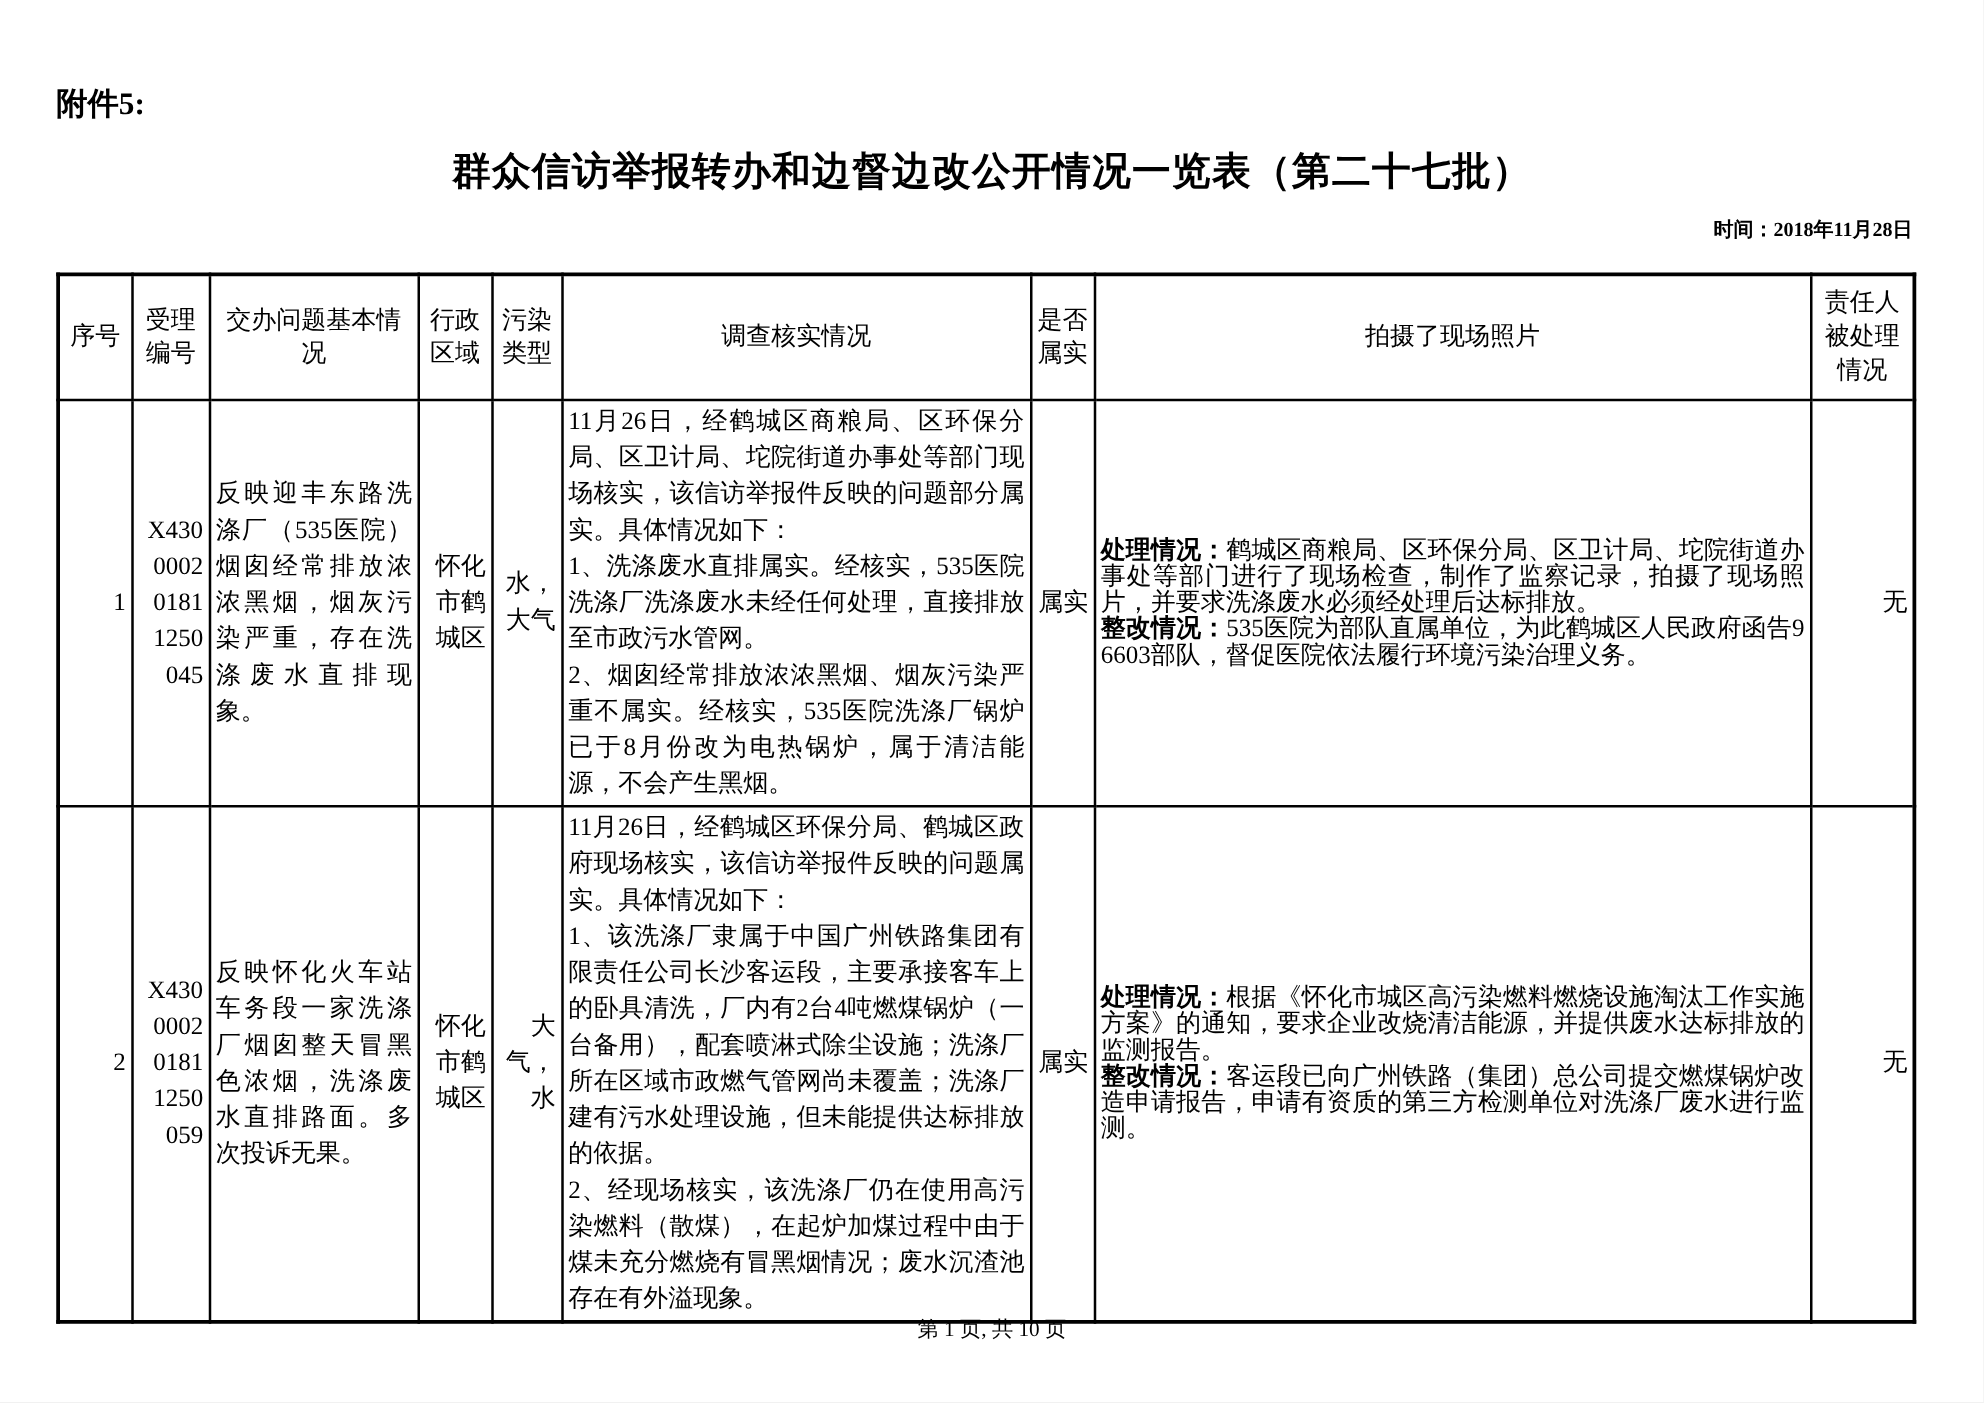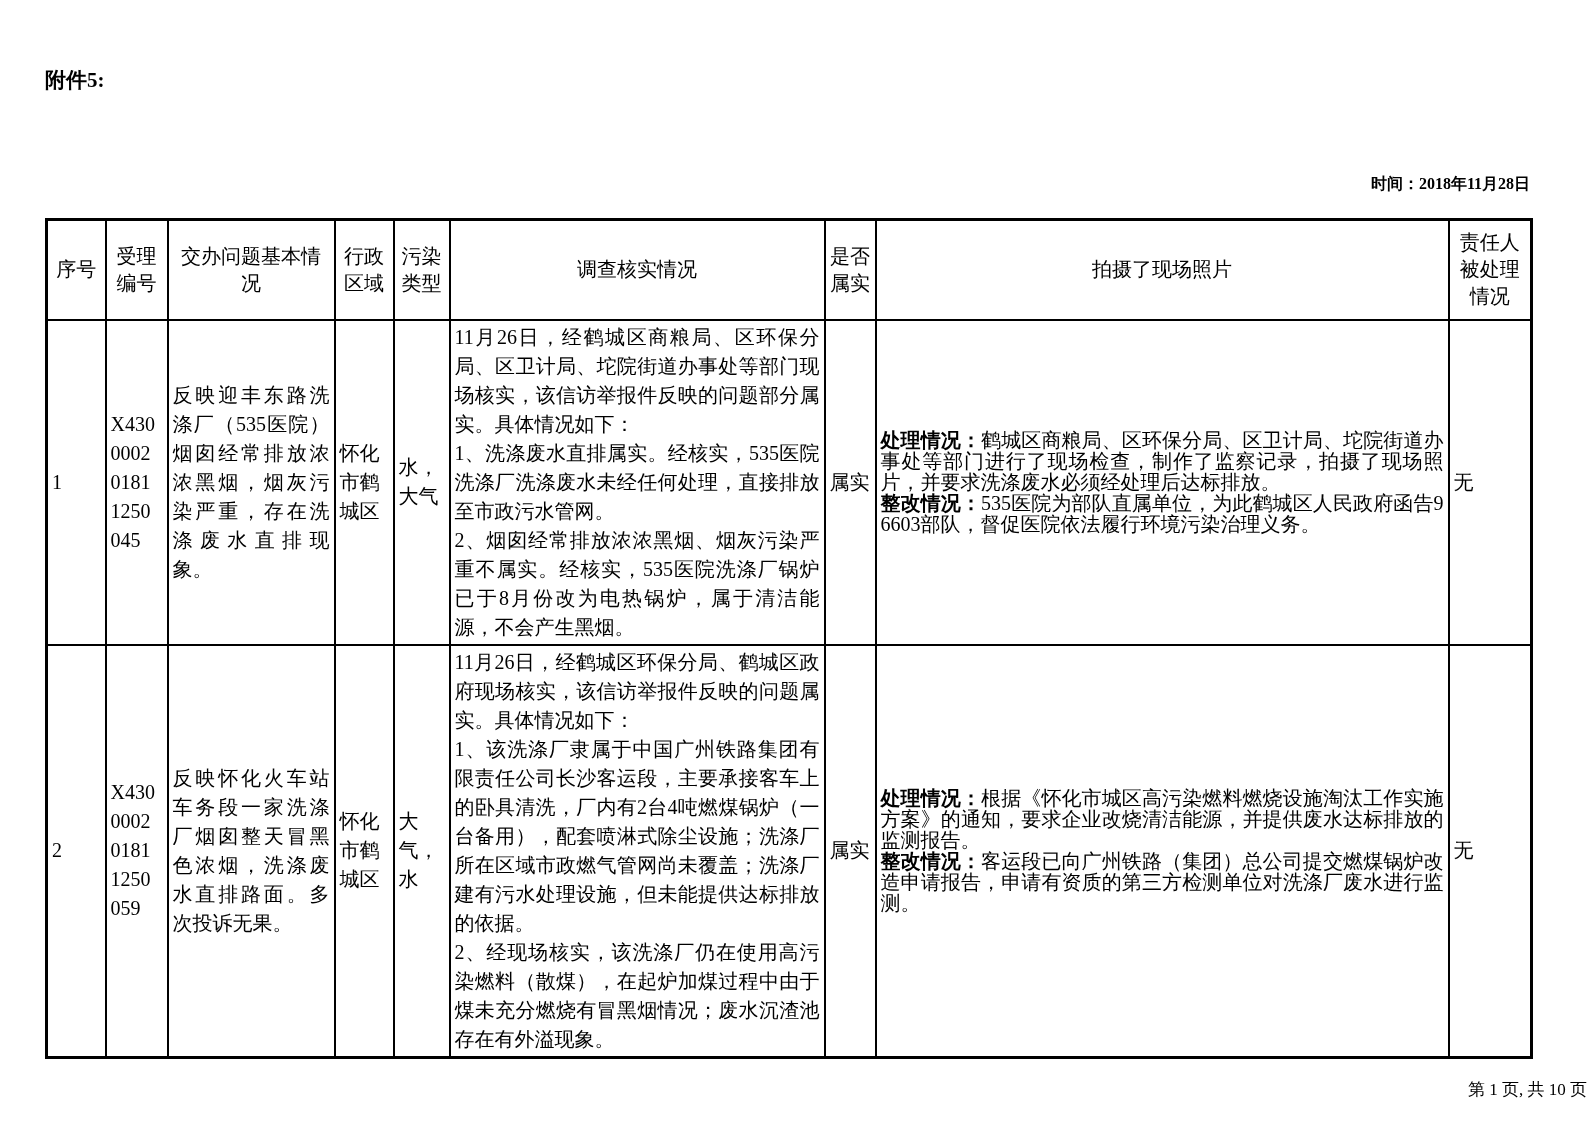--- a/index.html
+++ b/index.html
@@ -6,21 +6,21 @@
   .page {
     position:relative;
     width:1587px; height:1122px;
     background:#ffffff;
     font-family:"Liberation Serif", serif;
     color:#000;
     overflow:hidden;
   }
   .attachment {
     position:absolute; left:45px; top:66px;
-    font-size:21px; font-weight:bold;
+    font-size:25px; font-weight:bold;
   }
   .title {
     position:absolute; left:0; right:0; top:116px;
     text-align:center;
     font-size:31px; font-weight:900;
     letter-spacing:1px;
   }
   .dateline {
     position:absolute; right:57px; top:174px;
     font-size:16px; font-weight:bold;
@@ -37,21 +37,21 @@
     vertical-align:middle;
     font-size:20px;
     font-weight:normal;
     padding:2px 4px;
     overflow:hidden;
   }
   .report th { text-align:center; line-height:27px; }
   .report td { line-height:29px;margin-top:44px; }
   .th-tight { padding:2px 1px; }
   .hdr-narrow { display:inline-block; max-width:62px; }
-  .c-center { text-align:left; }
+  .c-center { text-align:right; }
   .c-pre { white-space:pre-line; }
   .c-text {
     text-align:justify;
     word-break:break-all;
     white-space:pre-line;
     padding:2px 8px;
   }
   .c-problem { padding:2px 9px;font-family:Liberation Serif, serif; }
   .c-handle { padding:2px 10px; }
   .c-handle p {
@@ -59,32 +59,32 @@
     text-align:justify;
     word-break:break-all;
     line-height:21px;
   }
   .seg-label {
     font-weight:bold;
     font-family:"Liberation Sans", sans-serif;
   }
   .footer {
     position:absolute; left:0; right:0; top:1052px;
-    text-align:right;
+    text-align:center;
     font-size:17px;
-    margin-top:26px;
   }
 </style>
 </head>
 <body>
 
 <div class="page">
 
   <div class="attachment">附件5:</div>
 
+  <div class="title">群众信访举报转办和边督边改公开情况一览表（第二十七批）</div>
 
   <div class="dateline">时间：2018年11月28日</div>
 
   <table class="report">
     <colgroup>
       <col style="width:59px">
         <col style="width:62px">
         <col style="width:167px">
       <col style="width:59px">
         <col style="width:56px">

